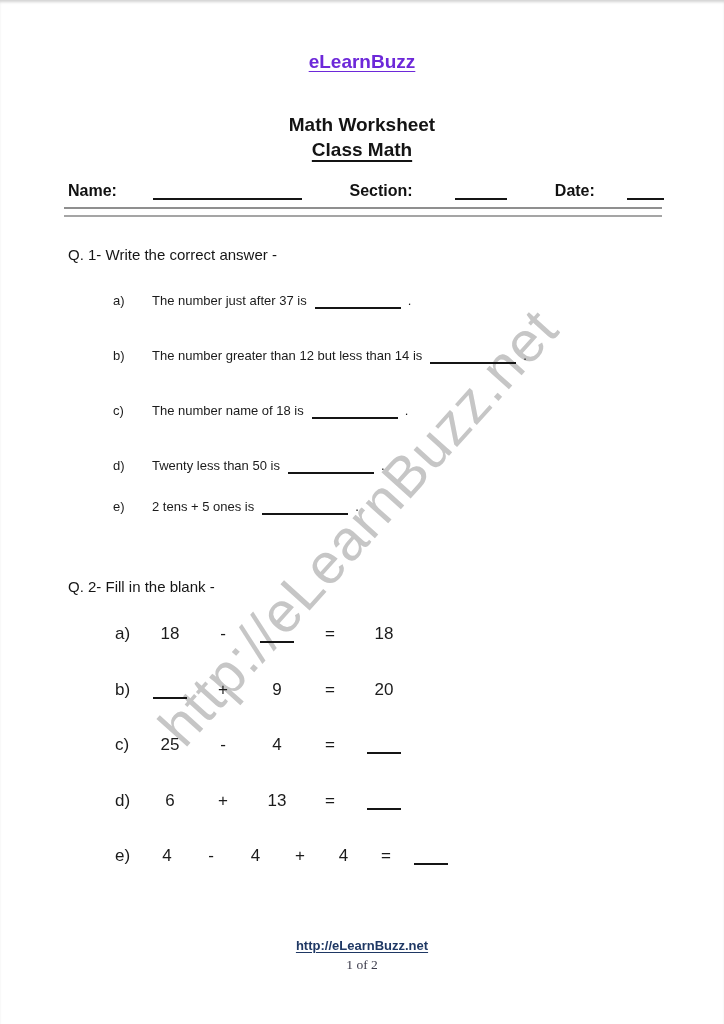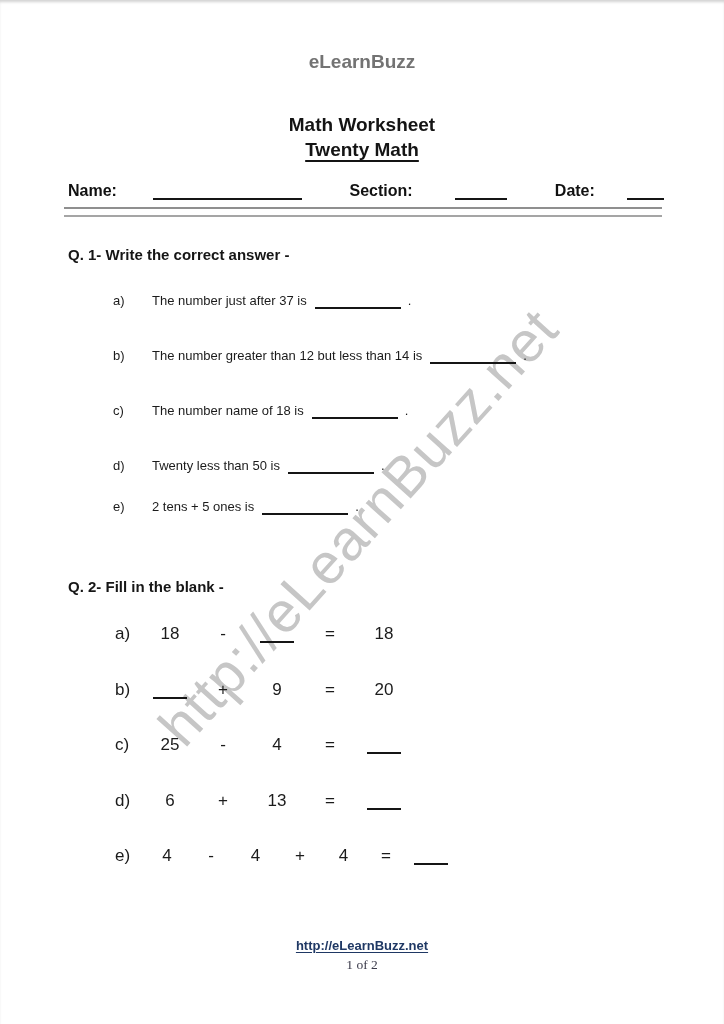--- a/index.html
+++ b/index.html
@@ -9,40 +9,40 @@
     box-shadow:inset 0 3px 3px -1px rgba(0,0,0,.18);
   }
   .abs{position:absolute;}
   .center{left:0;right:0;text-align:center;}
   
   #watermark{
     top:527px;left:358px;transform:translate(-50%,-50%) rotate(-48deg);
     font-size:57px;color:#c6c6c6;white-space:nowrap;letter-spacing:1px;
   }
   
-  #brand{top:51px;font-size:19px;font-weight:bold;color:#737373;
-         text-underline-offset:3px;}
+  #brand{top:51px;font-size:19px;font-weight:bold;color:#6d28d9;
+         text-decoration:underline;text-underline-offset:3px;}
   .hdr{font-size:19px;font-weight:bold;color:#141414;}
   #title-class{top:89px;}
   #title-subject{top:114px;}
   #title-topic{top:139px;text-decoration:underline;text-underline-offset:4px;text-decoration-thickness:2px;}
   
   #inforow{top:182px;left:68px;right:60px;display:flex;align-items:flex-end;
            font-size:16px;font-weight:bold;color:#111;white-space:nowrap;gap:32px;}
   .u{display:inline-block;border-bottom:2px solid #151515;height:15px;}
   .u-name{width:228px;margin-left:4px;}
   .u-sec{width:80px;margin-left:10px;}
   .u-date{width:57px;}
   .lbl-sec{margin-left:16px;}
   .lbl-date{margin-left:16px;}
   
   #rule{top:207px;left:64px;right:62px;height:6px;
         border-top:2px solid #8f8f8f;border-bottom:2px solid #a5a5a5;}
   
-  .qhead{left:68px;font-size:15px;font-weight:bold;color:#161616;text-align:right;}
+  .qhead{left:68px;font-size:15px;font-weight:normal;color:#161616;text-align:right;}
   #q1head{top:246px;}
   #q2head{top:578px;}
   
   .q1item{position:absolute;left:113px;font-size:13px;white-space:nowrap;line-height:22px;}
   .q1letter{display:inline-block;width:39px;}
   .blank-long{display:inline-block;width:86px;height:4px;border-bottom:2px solid #151515;
               margin-left:8px;position:relative;top:4px;}
   .q1suffix{margin-left:7px;}
   
   .q2row{position:absolute;left:115px;font-size:17px;line-height:22px;display:flex;align-items:baseline;}
@@ -58,21 +58,21 @@
 </head>
 <body>
 
 <div class="page">
 
   <div id="watermark" class="abs">http://eLearnBuzz.net</div>
 
   <div id="brand" class="abs center">eLearnBuzz</div>
 
   <div id="title-subject" class="abs center hdr">Math Worksheet</div>
-  <div id="title-topic" class="abs center hdr">Twenty Math</div>
+  <div id="title-topic" class="abs center hdr">Class Math</div>
 
   <div id="inforow" class="abs">
     <span>Name:</span>
     <span class="u u-name"></span>
     <span class="lbl-sec">Section:</span>
     <span class="u u-sec"></span>
     <span class="lbl-date">Date:</span>
     <span class="u u-date"></span>
   </div>
 

